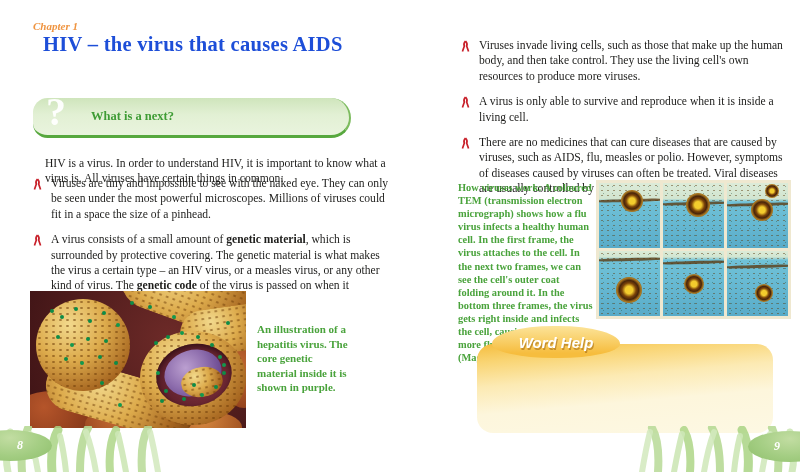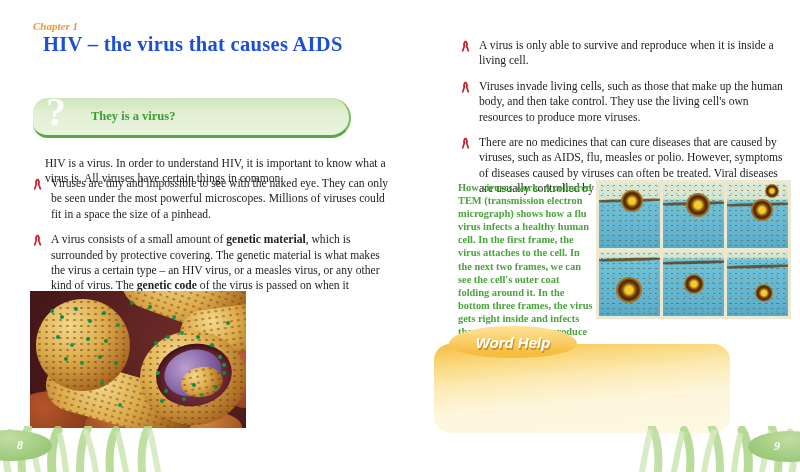--- a/index.html
+++ b/index.html
@@ -99,21 +99,21 @@
   .virus{position:absolute;width:22px;height:22px;border-radius:50%;
          background:radial-gradient(circle at 50% 50%, #f3cc2d 0 20%, #7c4409 38%, #47240a 52%, #b07d22 66%, #6e3c08 82%, #8a5a14 100%);}
   .frame:nth-child(1) .virus{left:36%;top:11%;}
   .frame:nth-child(2) .virus{left:38%;top:15%;width:24px;height:24px;}
   .frame:nth-child(3) .virus{left:40%;top:24%;}
   .frame:nth-child(3) .virus.small{left:62%;top:2%;width:14px;height:14px;}
   .frame:nth-child(4) .virus{left:28%;top:40%;width:26px;height:26px;}
   .frame:nth-child(5) .virus{left:34%;top:36%;width:20px;height:20px;}
   .frame:nth-child(6) .virus{left:46%;top:50%;width:18px;height:18px;}
 
-  .wordhelp{position:absolute;left:434px;top:344px;width:296px;height:89px;border-radius:16px;
+  .wordhelp{position:absolute;left:477px;top:344px;width:296px;height:89px;border-radius:16px;
             background:linear-gradient(175deg,#f5bd3e 0%,#f9d472 16%,#fceab3 38%,#fdf6dc 62%,#fdf8e3 100%);}
   .wordhelp-tab{position:absolute;left:15px;top:-18px;width:128px;height:32px;
                 background:linear-gradient(180deg,#fce49a 0%,#f6bd3e 85%);
                 border-radius:50% 50% 50% 50% / 58% 58% 46% 46%;
                 display:flex;align-items:center;justify-content:center;}
   .wordhelp-tab span{font-family:"Liberation Sans",sans-serif;font-weight:bold;font-style:italic;
                      font-size:15px;color:#ffffff;text-shadow:1px 1.5px 0 rgba(170,115,25,.65);}
   .wordhelp-body{padding:11px 14px 0 15px;font-size:11.5px;line-height:14.4px;}
   .wordhelp-entry{margin-bottom:3px;}
 
@@ -131,21 +131,21 @@
 </head>
 <body>
 
 <div id="spread">
 
   <div class="chapter-label">Chapter 1</div>
   <h1 class="page-title" style="margin:0;">HIV – the virus that causes AIDS</h1>
 
   <div class="question-pill">
     <span class="qmark">?</span>
-    <span class="qlabel">They is a virus?</span>
+    <span class="qlabel">What is a next?</span>
   </div>
 
   <p class="intro-par" style="margin:12px;">HIV is a virus. In order to understand HIV, it is important to know what a virus is. All viruses have certain things in common:</p>
 
   <div class="bullet-list" id="left-bullets">
     <div class="bullet">
       <svg class="ribbon" width="9" height="13" viewBox="0 0 10 14">
           <path d="M5 1 C3 3 3 5 3.7 6.6 L1.6 12.5" stroke="#c8202a" stroke-width="1.9" fill="none"></path>
           <path d="M5 1 C7 3 7 5 6.3 6.6 L8.4 12.5" stroke="#c8202a" stroke-width="1.9" fill="none"></path>
         </svg>
@@ -173,37 +173,38 @@
     <div class="cutvirus gold">
       <div class="interior"></div>
       <div class="purple-core"></div>
       <div class="gold-core gold"></div>
     </div>
     <div class="gdots dotsA"></div>
     <div class="gdots dotsB"></div>
     <div class="gdots dotsC"></div>
   </div>
 
+  <div class="art-caption">An illustration of a hepatitis virus. The core genetic material inside it is shown in purple.</div>
 
   <div class="page-num" id="pagenum-left">8</div>
 
   <div class="bullet-list" id="right-bullets">
     <div class="bullet">
       <svg class="ribbon" width="9" height="13" viewBox="0 0 10 14">
           <path d="M5 1 C3 3 3 5 3.7 6.6 L1.6 12.5" stroke="#c8202a" stroke-width="1.9" fill="none"></path>
           <path d="M5 1 C7 3 7 5 6.3 6.6 L8.4 12.5" stroke="#c8202a" stroke-width="1.9" fill="none"></path>
         </svg>
+      <span>Viruses invade living cells, such as those that make up the human body, and then take control. They use the living cell's own resources to produce more viruses.</span>
+    </div>
+    <div class="bullet">
+      <svg class="ribbon" width="9" height="13" viewBox="0 0 10 14">
+          <path d="M5 1 C3 3 3 5 3.7 6.6 L1.6 12.5" stroke="#c8202a" stroke-width="1.9" fill="none"></path>
+          <path d="M5 1 C7 3 7 5 6.3 6.6 L8.4 12.5" stroke="#c8202a" stroke-width="1.9" fill="none"></path>
+        </svg>
       <span>A virus is only able to survive and reproduce when it is inside a living cell.</span>
-    </div>
-    <div class="bullet">
-      <svg class="ribbon" width="9" height="13" viewBox="0 0 10 14">
-          <path d="M5 1 C3 3 3 5 3.7 6.6 L1.6 12.5" stroke="#c8202a" stroke-width="1.9" fill="none"></path>
-          <path d="M5 1 C7 3 7 5 6.3 6.6 L8.4 12.5" stroke="#c8202a" stroke-width="1.9" fill="none"></path>
-        </svg>
-      <span>Viruses invade living cells, such as those that make up the human body, and then take control. They use the living cell's own resources to produce more viruses.</span>
     </div>
     <div class="bullet">
       <svg class="ribbon" width="9" height="13" viewBox="0 0 10 14">
           <path d="M5 1 C3 3 3 5 3.7 6.6 L1.6 12.5" stroke="#c8202a" stroke-width="1.9" fill="none"></path>
           <path d="M5 1 C7 3 7 5 6.3 6.6 L8.4 12.5" stroke="#c8202a" stroke-width="1.9" fill="none"></path>
         </svg>
       <span>There are no medicines that can cure diseases that are caused by viruses, such as AIDS, flu, measles or polio. However, symptoms of diseases caused by viruses can often be treated. Viral diseases are usually controlled by immunisation programmes.</span>
     </div>
   </div>
 

